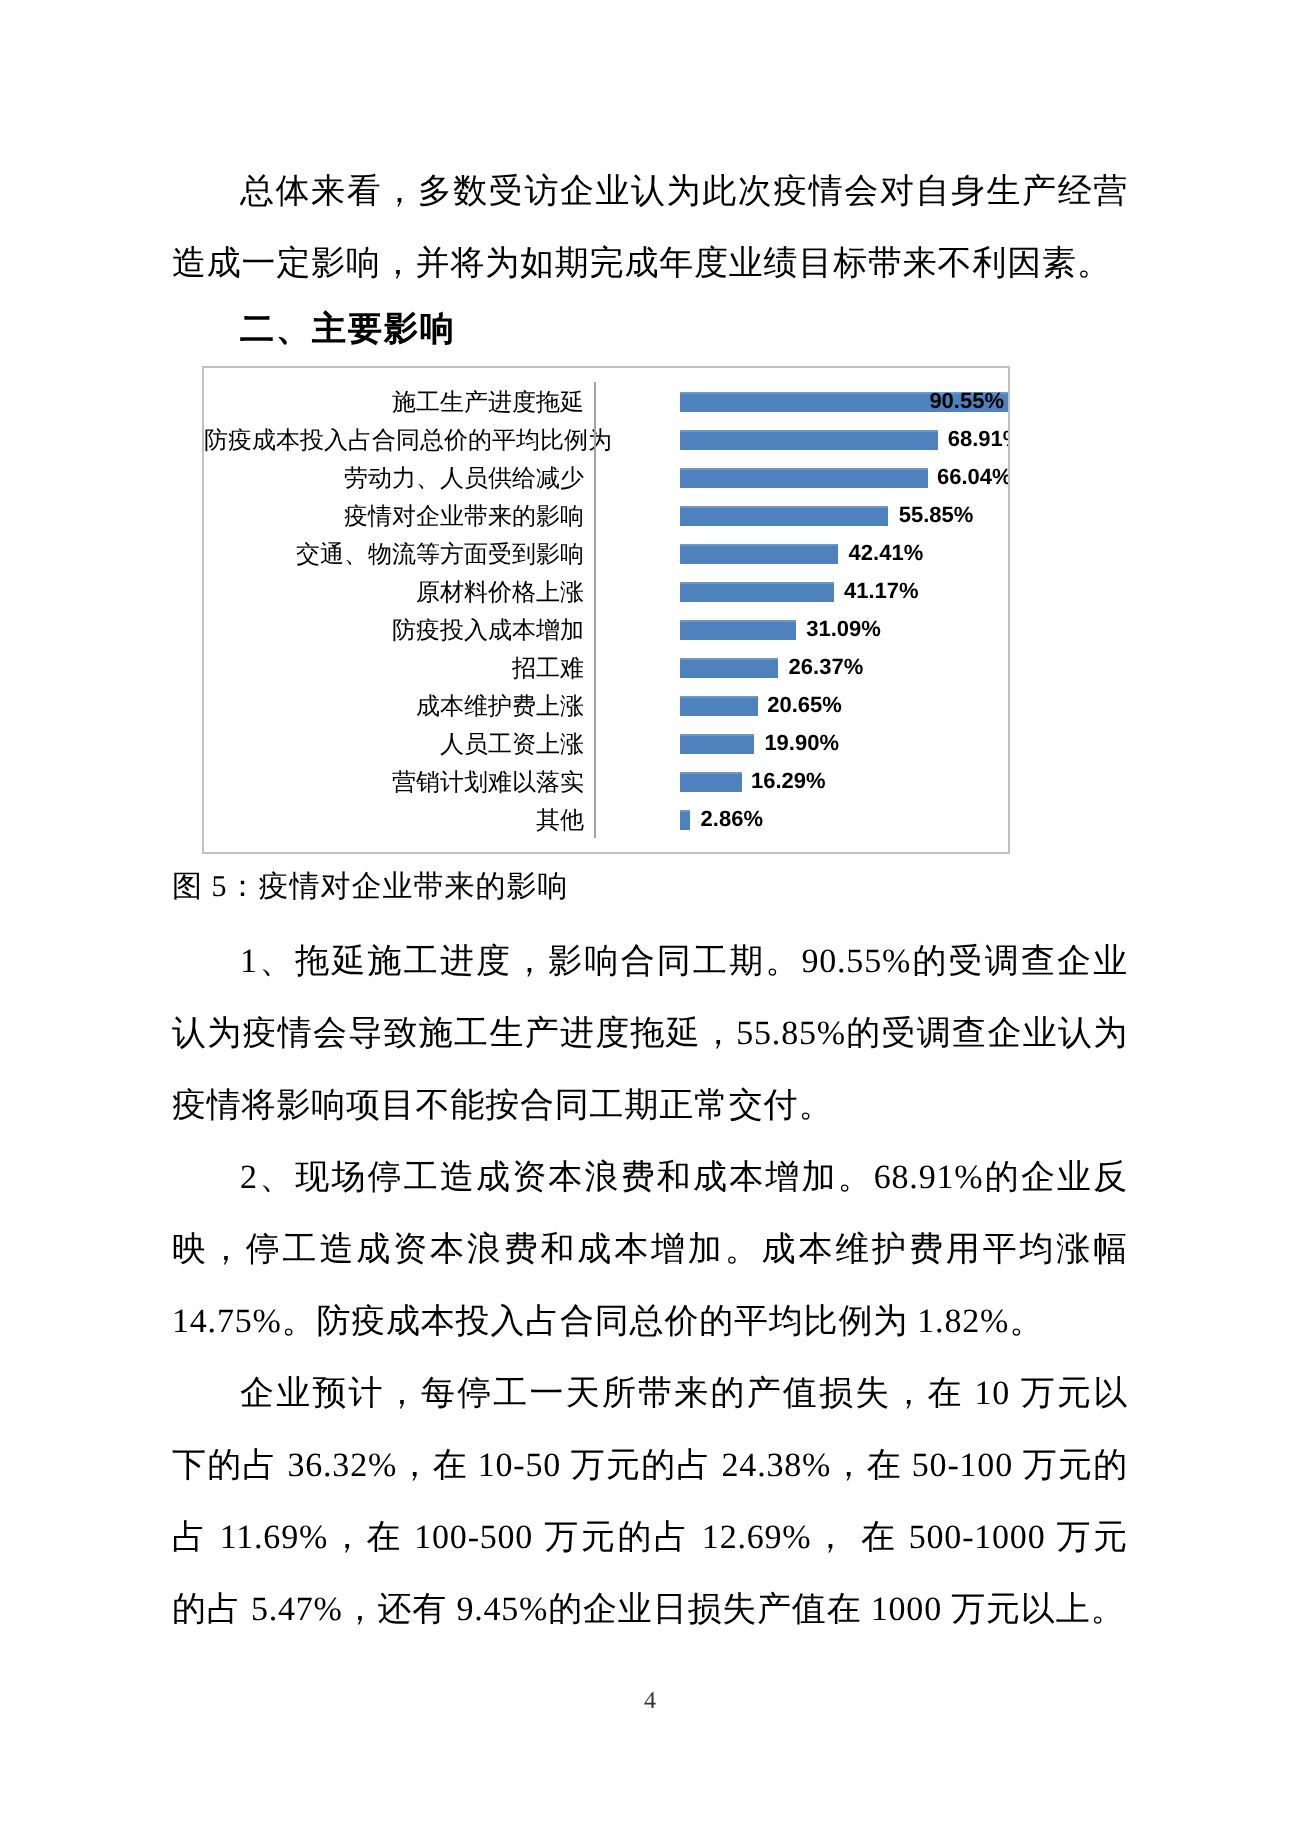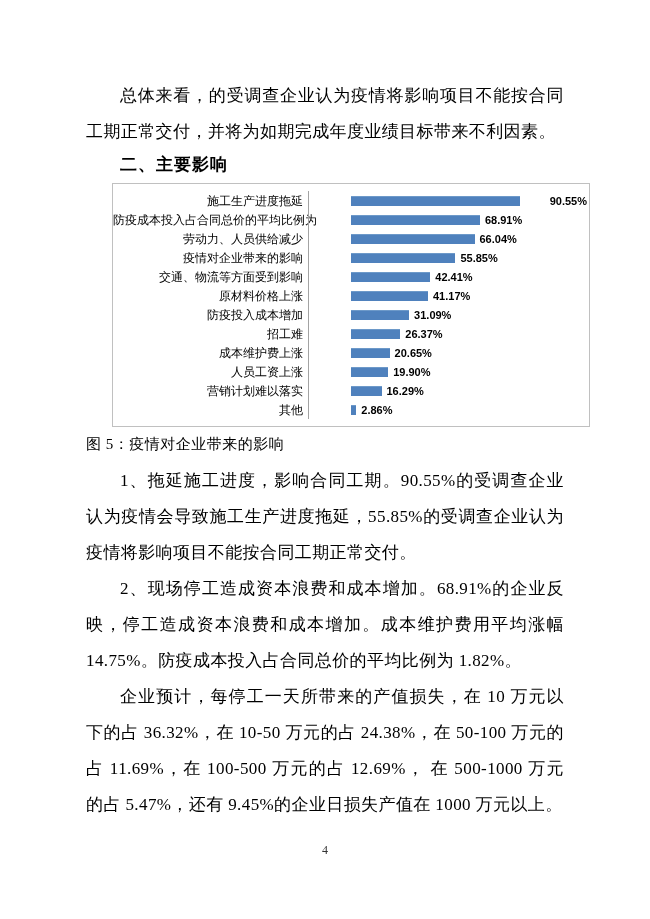--- a/index.html
+++ b/index.html
@@ -31,22 +31,22 @@
     font-family: "Liberation Sans", sans-serif;
     font-weight: bold;
     font-size: 17px;
     line-height: 30px;
     text-indent: 2em;
     letter-spacing: 1px;
     margin-bottom: 3px;
   }
   
   .chart-frame {
-    margin-left: 26px;
-    width: 478px;
+    margin-left: 15px;
+    width: 404px;
     height: 244px;
     border: 1px solid #c0c0c0;
     background: #ffffff;
     display: flex;
     font-family: "Liberation Sans", sans-serif;
     padding: 7px 0 7px 0;
   }
   .chart-cats {
     width: 195px;
     display: flex;
@@ -110,21 +110,21 @@
     font-size: 12px;
     color: #333333;
   }
 </style>
 </head>
 <body>
 
 <div class="page">
   <div class="content">
 
-    <p class="body-par">总体来看，的受调查企业认为疫情将影响项目不能按合同工期正常交付，并将为如期完成年度业绩目标带来不利因素。</p>
+    <p class="body-par">总体来看，多数受访企业认为此次疫情会对自身生产经营造成一定影响，并将为如期完成年度业绩目标带来不利因素。</p>
 
     <h2 class="section-heading">二、主要影响</h2>
 
     <div class="chart-frame">
       <div class="chart-cats">
           <div class="cat-label">施工生产进度拖延</div>
           <div class="cat-label">防疫成本投入占合同总价的平均比例为</div>
           <div class="cat-label">劳动力、人员供给减少</div>
           <div class="cat-label">疫情对企业带来的影响</div>
           <div class="cat-label">交通、物流等方面受到影响</div>

